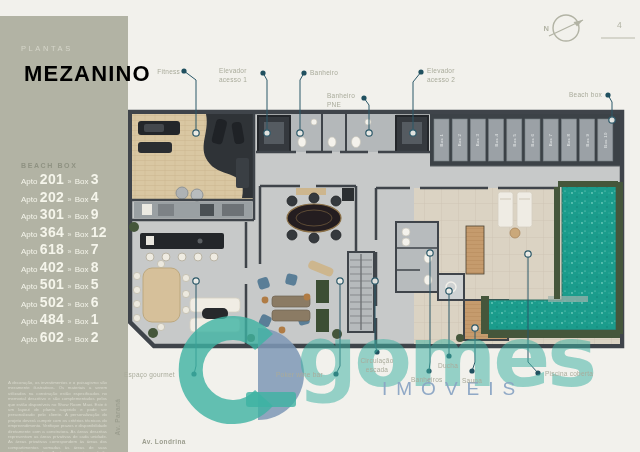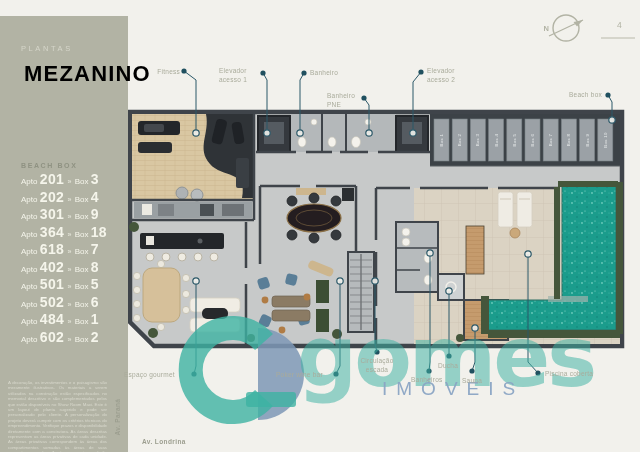--- a/index.html
+++ b/index.html
@@ -323,21 +323,21 @@
   <div class="abs wm-sub">IMÓVEIS</div>
 
   <div class="abs sidebar">
     <div class="abs eyebrow">PLANTAS</div>
     <div class="abs title">MEZANINO</div>
     <div class="abs listhead">BEACH BOX</div>
     <ul class="abs aptlist">
       <li><span>Apto</span> <b>201</b> <span class="sep">»</span> <span>Box</span> <b>3</b></li>
       <li><span>Apto</span> <b>202</b> <span class="sep">»</span> <span>Box</span> <b>4</b></li>
       <li><span>Apto</span> <b>301</b> <span class="sep">»</span> <span>Box</span> <b>9</b></li>
-      <li><span>Apto</span> <b>364</b> <span class="sep">»</span> <span>Box</span> <b>18</b></li>
+      <li><span>Apto</span> <b>364</b> <span class="sep">»</span> <span>Box</span> <b>12</b></li>
       <li><span>Apto</span> <b>618</b> <span class="sep">»</span> <span>Box</span> <b>7</b></li>
       <li><span>Apto</span> <b>402</b> <span class="sep">»</span> <span>Box</span> <b>8</b></li>
       <li><span>Apto</span> <b>501</b> <span class="sep">»</span> <span>Box</span> <b>5</b></li>
       <li><span>Apto</span> <b>502</b> <span class="sep">»</span> <span>Box</span> <b>6</b></li>
       <li><span>Apto</span> <b>484</b> <span class="sep">»</span> <span>Box</span> <b>1</b></li>
       <li><span>Apto</span> <b>602</b> <span class="sep">»</span> <span>Box</span> <b>2</b></li>
     </ul>
     <div class="abs disclaimer">A decoração, os investimentos e o paisagismo são meramente ilustrativos. Os materiais a serem utilizados na construção estão especificados no memorial descritivo e são complementados pelos que estão disponíveis no Show Room Maxi. Este é um layout de planta sugerido e pode ser personalizado pelo cliente. A personalização do projeto deverá cumprir com os critérios técnicos do empreendimento. Verifique prazos e disponibilidade diretamente com a construtora. As áreas descritas representam as áreas privativas de cada unidade. As áreas privativas correspondem às áreas dos compartimentos somadas às áreas de suas respectivas paredes. As áreas e cotas poderão sofrer alteração de 5%. Os móveis representados na planta não fazem parte do contrato de construção.</div>
   </div>
 

